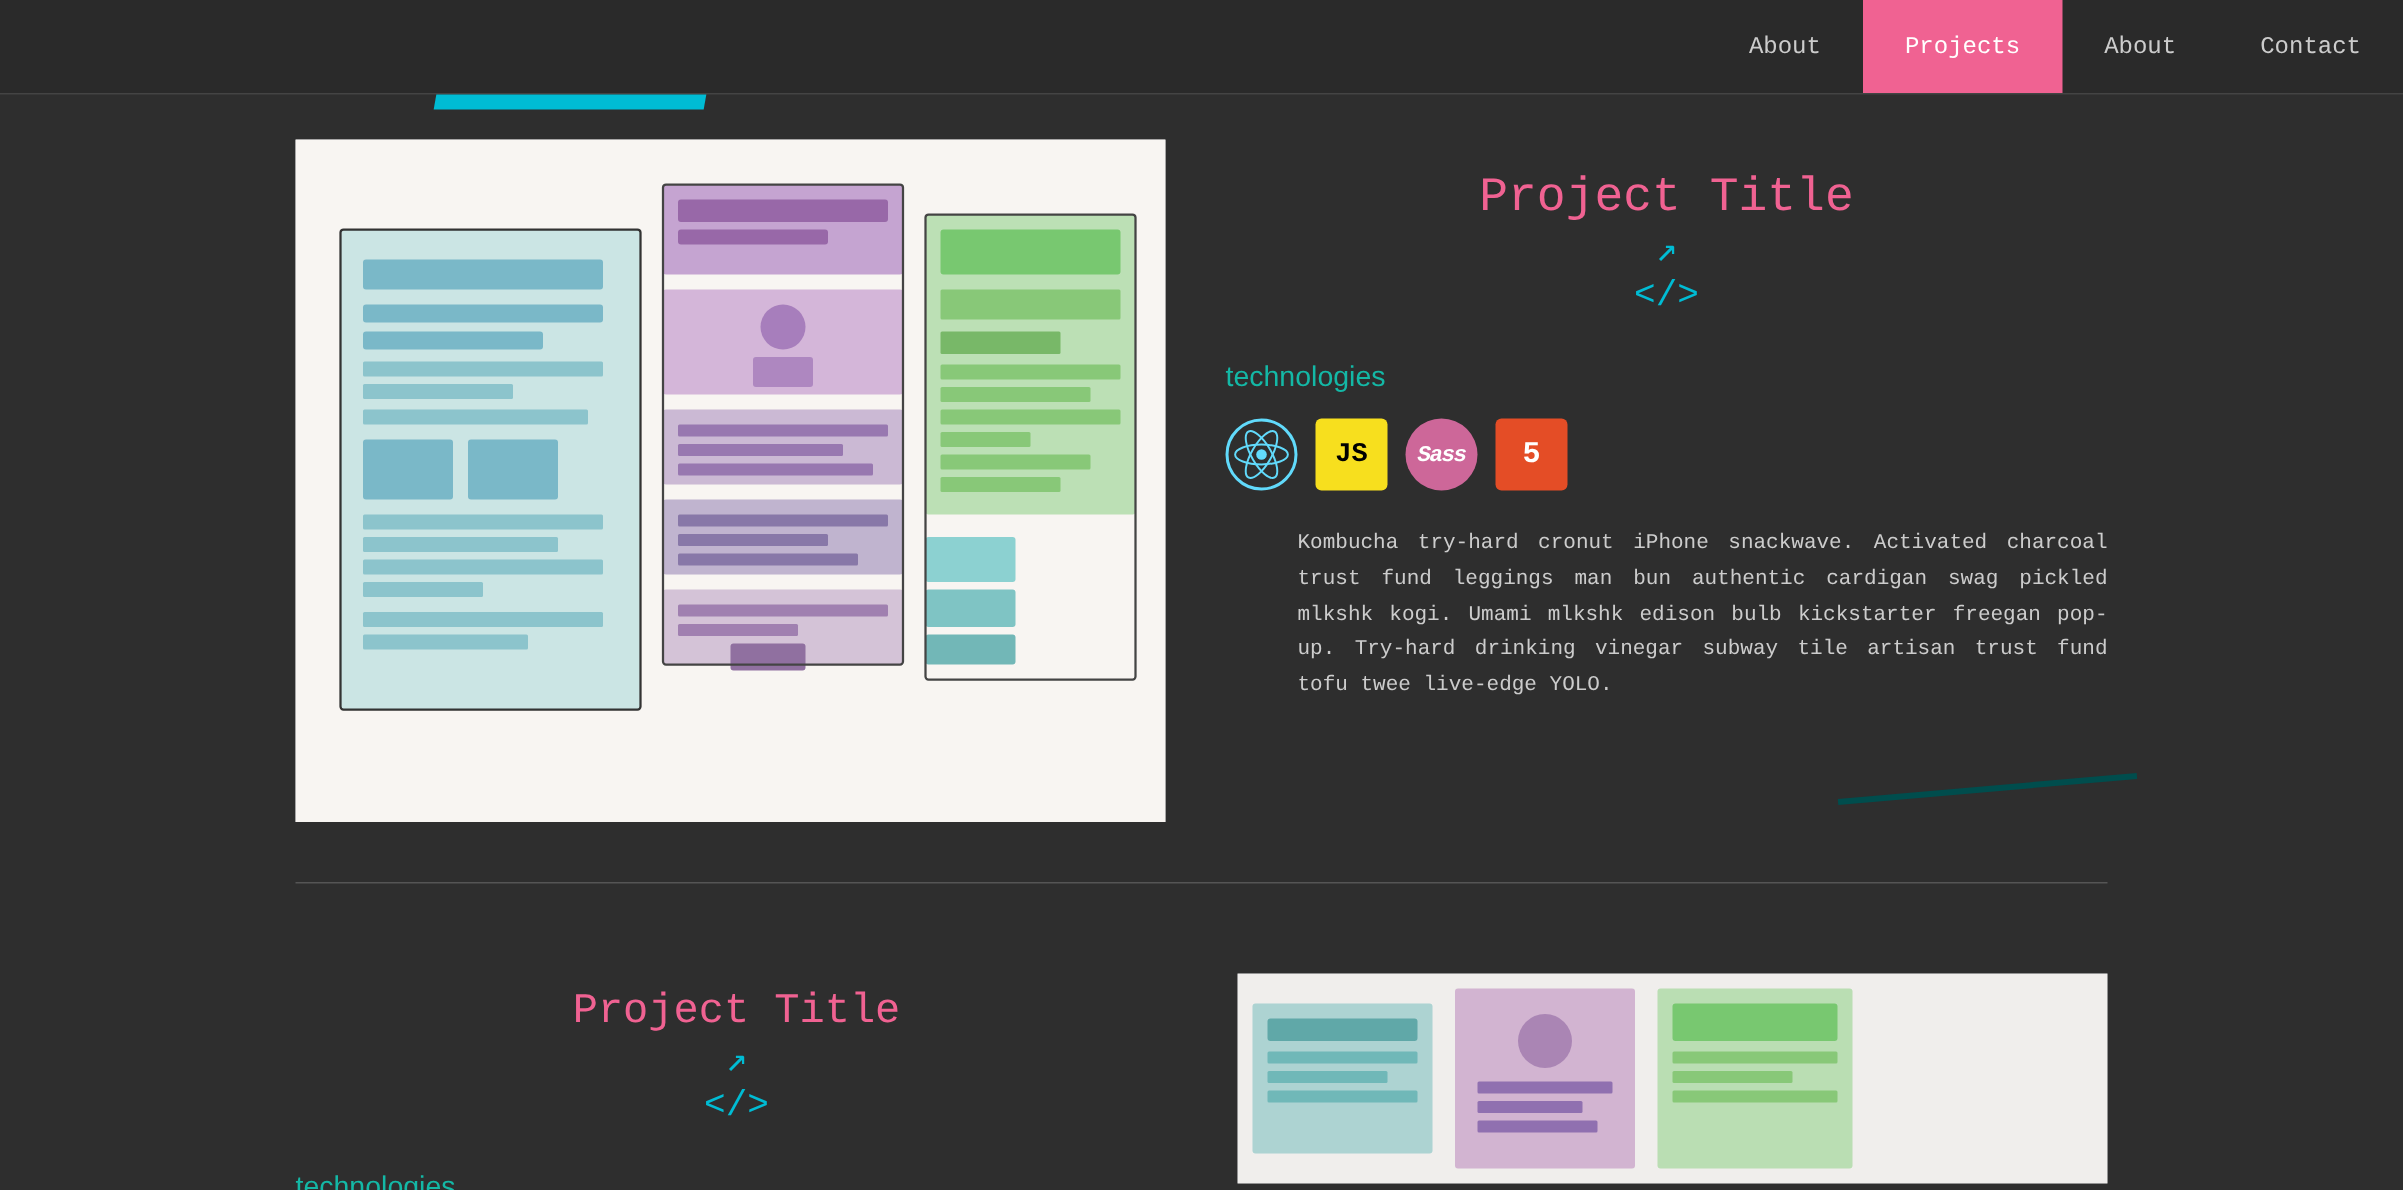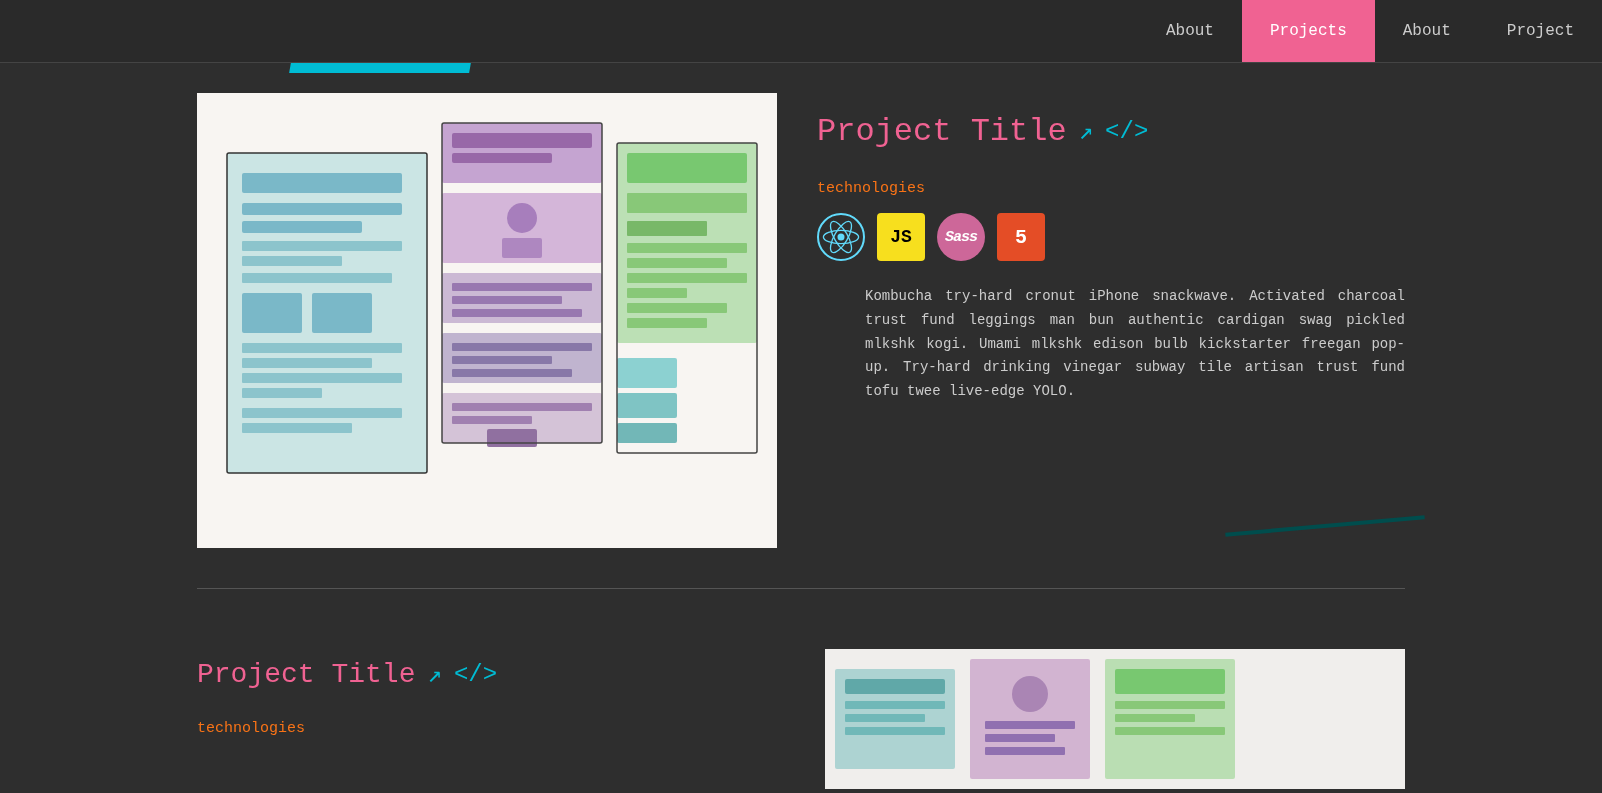--- a/index.html
+++ b/index.html
@@ -76,42 +76,43 @@
       flex: 1;
       padding-top: 20px;
     }
 
     .project-title {
       font-size: 32px;
       color: #f06292;
       font-family: 'Courier New', Courier, monospace;
       display: flex;
       align-items: center;
-      gap: 12px;
+      gap: 2px;
       margin-bottom: 30px;
+      flex-direction: column;
     }
 
     .icon-link {
       color: #00bcd4;
       font-size: 24px;
       cursor: pointer;
       text-decoration: none;
     }
 
     .icon-code {
       color: #00bcd4;
       font-size: 24px;
       cursor: pointer;
     }
 
     .technologies-label {
-      color: #f97316;
-      font-size: 15px;
+      color: #14b8a6;
+      font-size: 19px;
       margin-bottom: 16px;
-      font-family: Liberation Mono, monospace;
+      font-family: Liberation Sans, sans-serif;
     }
 
     .tech-icons {
       display: flex;
       gap: 12px;
       margin-bottom: 24px;
       align-items: center;
     }
 
     .tech-icon {
@@ -221,21 +222,21 @@
       transform: rotate(-5deg);
     }
   </style>
 </head>
 <body>
 
 <nav>
   <a class="nav-item">About</a>
   <a class="nav-item active">Projects</a>
   <a class="nav-item">About</a>
-  <a class="nav-item">Project</a>
+  <a class="nav-item">Contact</a>
 </nav>
 
 <div style="position:relative; height:0; overflow:visible;">
   <div style="position:absolute; top:0; left:290px; width:180px; height:10px; background:#00bcd4; transform:skew(-10deg); z-index:1;"></div>
 </div>
 
 <div class="content">
 
   <div class="project-card">
 

